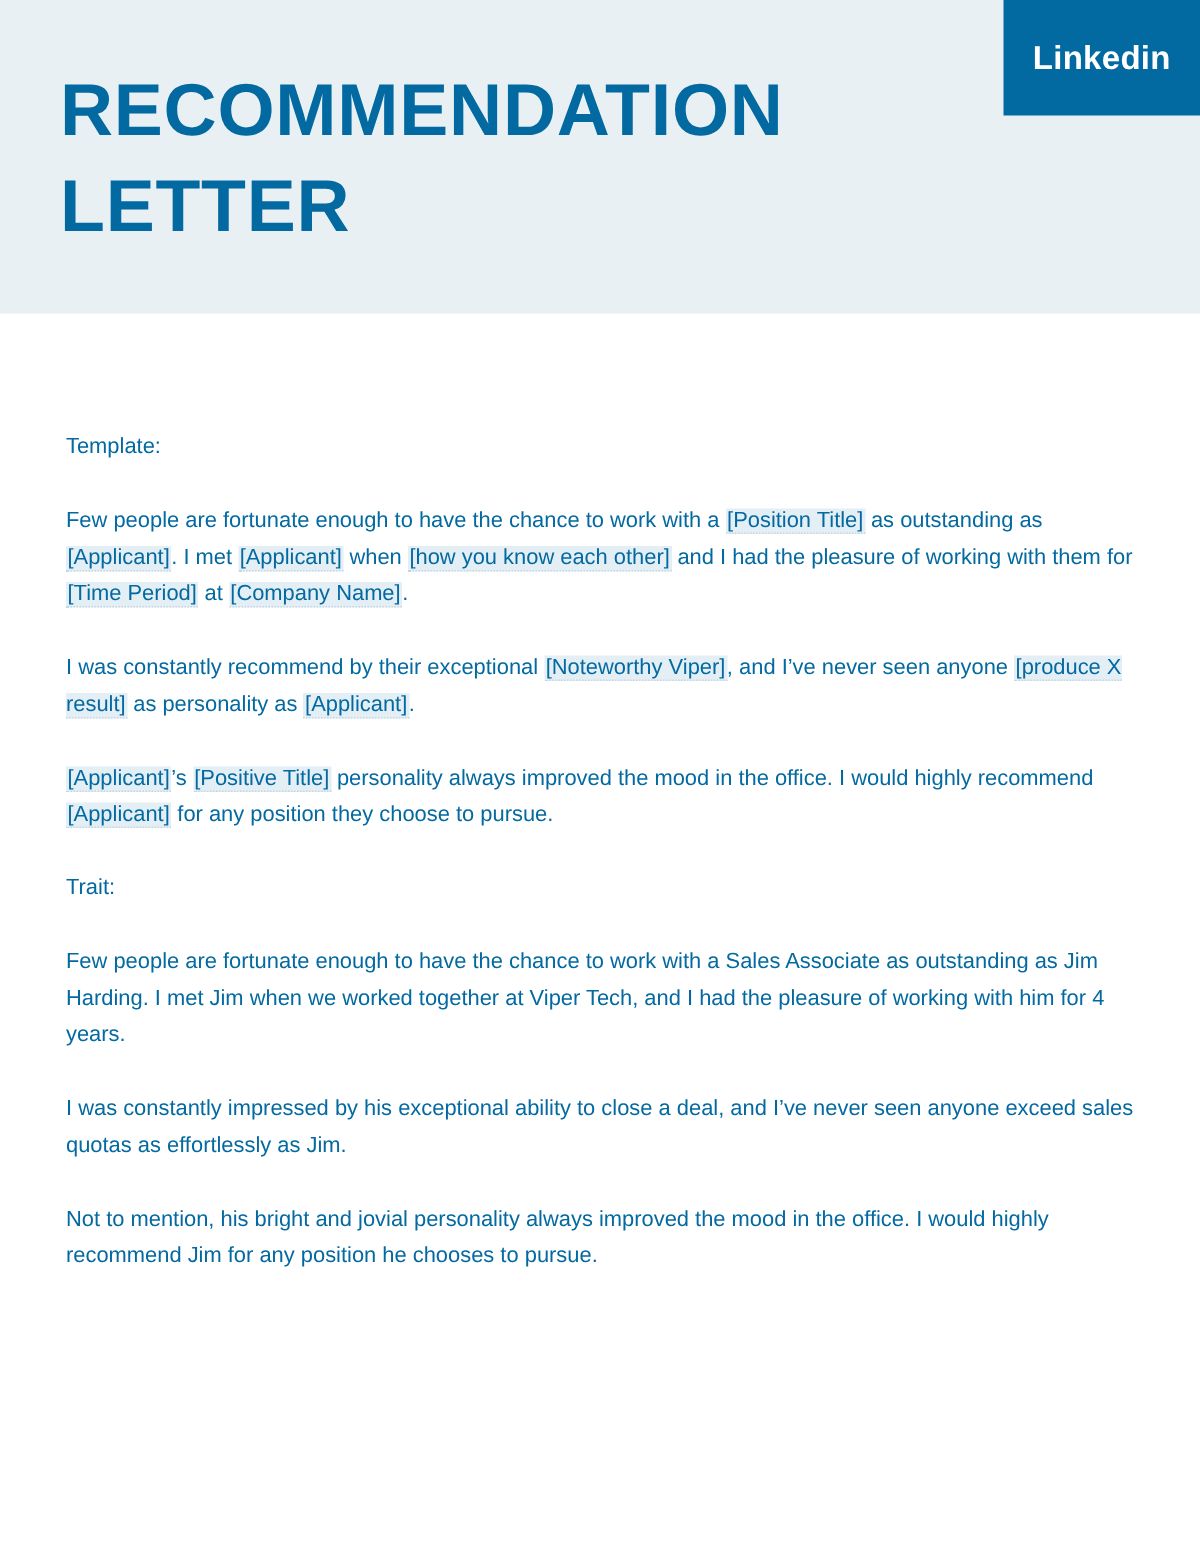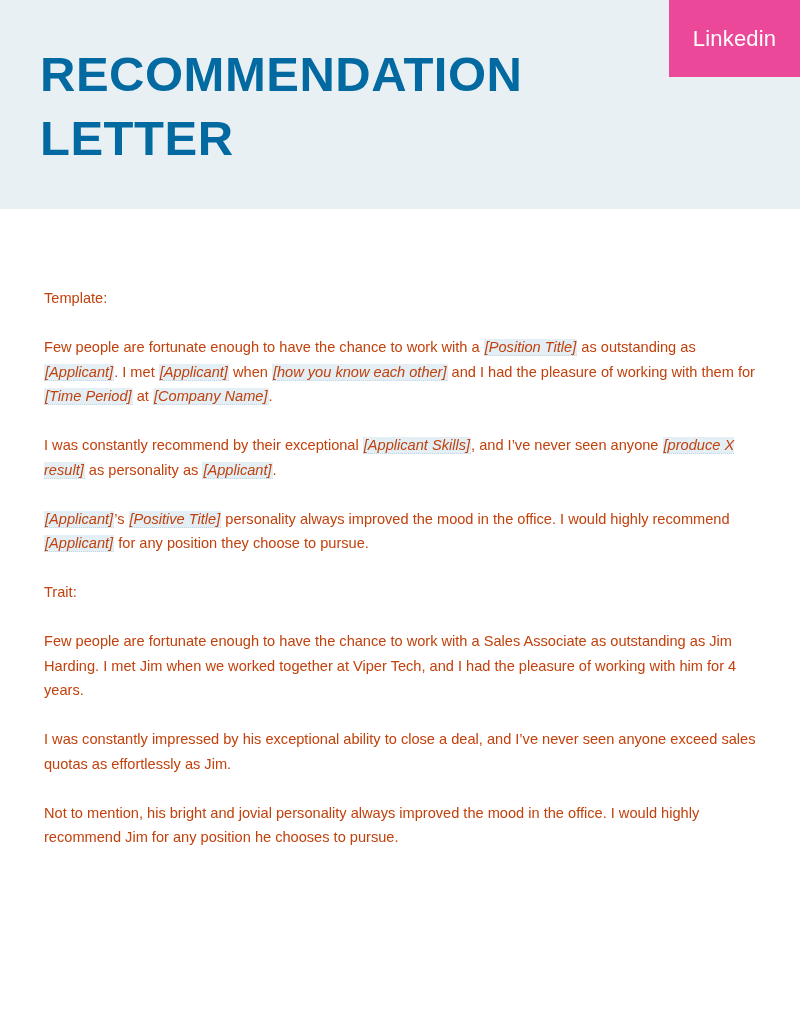--- a/index.html
+++ b/index.html
@@ -34,65 +34,64 @@
       letter-spacing: 0.5px;
       color: #0369a1;
     }
     .title span { display: block; }
     .badge {
       position: absolute;
       left: 669px;
       top: 0;
       width: 131px;
       height: 77px;
-      background: #ec4899;
+      background: #0369a1;
       color: #ffffff;
-      font-weight: normal;
+      font-weight: bold;
       font-size: 22px;
       display: flex;
       align-items: center;
       justify-content: center;
       letter-spacing: 0.2px;
     }
     .content {
       position: absolute;
       left: 44px;
       top: 286px;
       width: 712px;
       font-size: 14.6px;
       line-height: 24.5px;
-      color: #c2410c;
+      color: #0369a1;
     }
     .content p {
       margin: 0 0 24.5px 0;
     }
     .ph {
       background: #e3eef5;
       border-bottom: 1px dotted #c5d6e2;
       padding: 0 1px;
-      font-style: italic;
     }
   </style>
 </head>
 <body>
 
 <div class="header">
   <h1 class="title">
     <span>RECOMMENDATION</span>
     <span>LETTER</span>
   </h1>
   <div class="badge">Linkedin</div>
 </div>
 
 <div class="content">
   <p>Template:</p>
 
   <p><span>Few people are fortunate enough to have the chance to work with a </span><span class="ph">[Position Title]</span><span> as outstanding as </span><span class="ph">[Applicant]</span><span>. I met </span><span class="ph">[Applicant]</span><span> when </span><span class="ph">[how you know each other]</span><span> and I had the pleasure of working with them for </span><span class="ph">[Time Period]</span><span> at </span><span class="ph">[Company Name]</span><span>.</span></p>
 
-  <p><span>I was constantly recommend by their exceptional </span><span class="ph">[Applicant Skills]</span><span>, and I’ve never seen anyone </span><span class="ph">[produce X result]</span><span> as personality as </span><span class="ph">[Applicant]</span><span>.</span></p>
+  <p><span>I was constantly recommend by their exceptional </span><span class="ph">[Noteworthy Viper]</span><span>, and I’ve never seen anyone </span><span class="ph">[produce X result]</span><span> as personality as </span><span class="ph">[Applicant]</span><span>.</span></p>
 
   <p><span class="ph">[Applicant]</span><span>’s </span><span class="ph">[Positive Title]</span><span> personality always improved the mood in the office. I would highly recommend </span><span class="ph">[Applicant]</span><span> for any position they choose to pursue.</span></p>
 
   <p>Trait:</p>
   <p>Few people are fortunate enough to have the chance to work with a Sales Associate as outstanding as Jim Harding. I met Jim when we worked together at Viper Tech, and I had the pleasure of working with him for 4 years.</p>
   <p>I was constantly impressed by his exceptional ability to close a deal, and I’ve never seen anyone exceed sales quotas as effortlessly as Jim.</p>
   <p>Not to mention, his bright and jovial personality always improved the mood in the office. I would highly recommend Jim for any position he chooses to pursue.</p>
 </div>
 
 </body></html>

